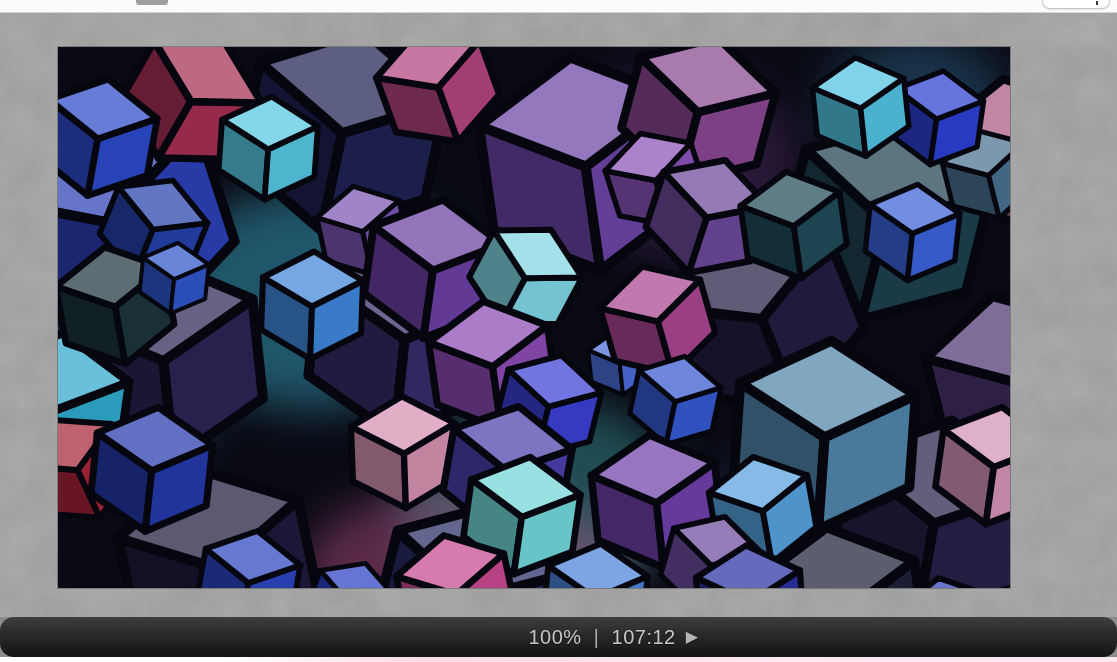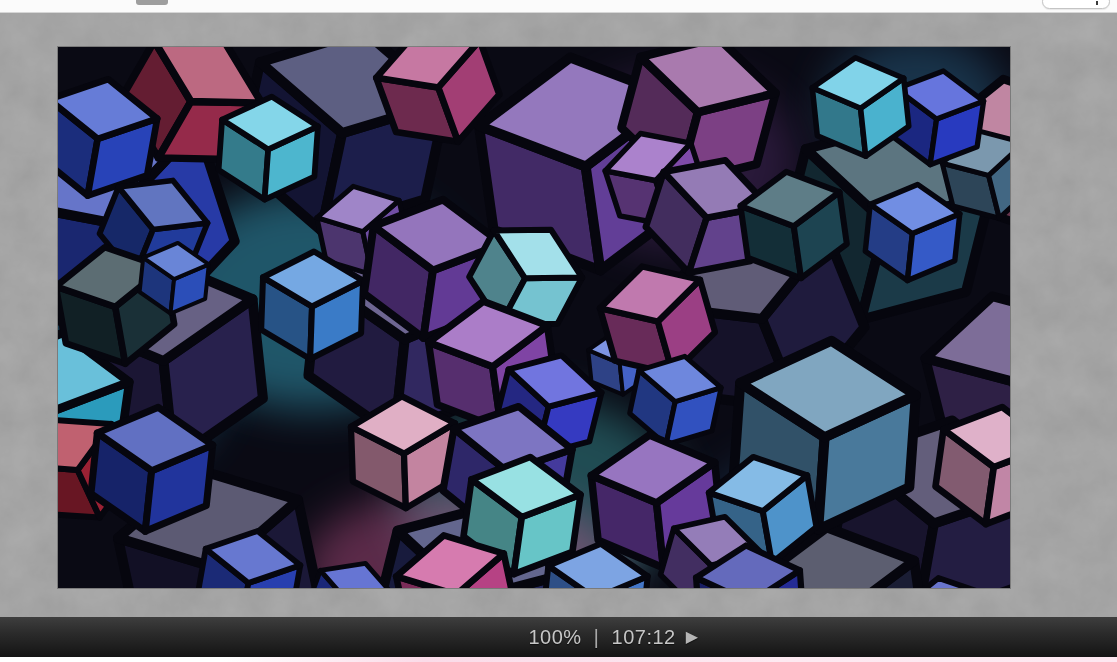--- a/index.html
+++ b/index.html
@@ -39,20 +39,21 @@
     background:var(--image_background,#0a0a14);
     box-shadow:0 0 0 1px rgba(0,0,0,0.25);
   }
   .artwork svg{display:block;width:100%;height:100%;}
   
   .statusbar{
     position:absolute;left:0;top:617px;width:1117px;height:40px;
     background:linear-gradient(180deg,#3e3e3e 0%,#2b2b2b 40%,#141414 100%);
     display:flex;align-items:center;justify-content:center;
     z-index:5;
+    border-radius:14px;
   }
   .status-text{
     transform:translateX(55px);
     color:var(--statusbar_text,#c6c6c6);
     font-size:20px;letter-spacing:0.5px;
     display:flex;align-items:center;gap:10px;
     text-shadow:0 1px 1px rgba(0,0,0,0.6);
   }
   .status-text .sep{color:#a8a8a8;font-size:21px;padding:0 2px;}
   .status-text .play{color:#b5b5b5;font-size:16px;line-height:1;cursor:pointer;}

